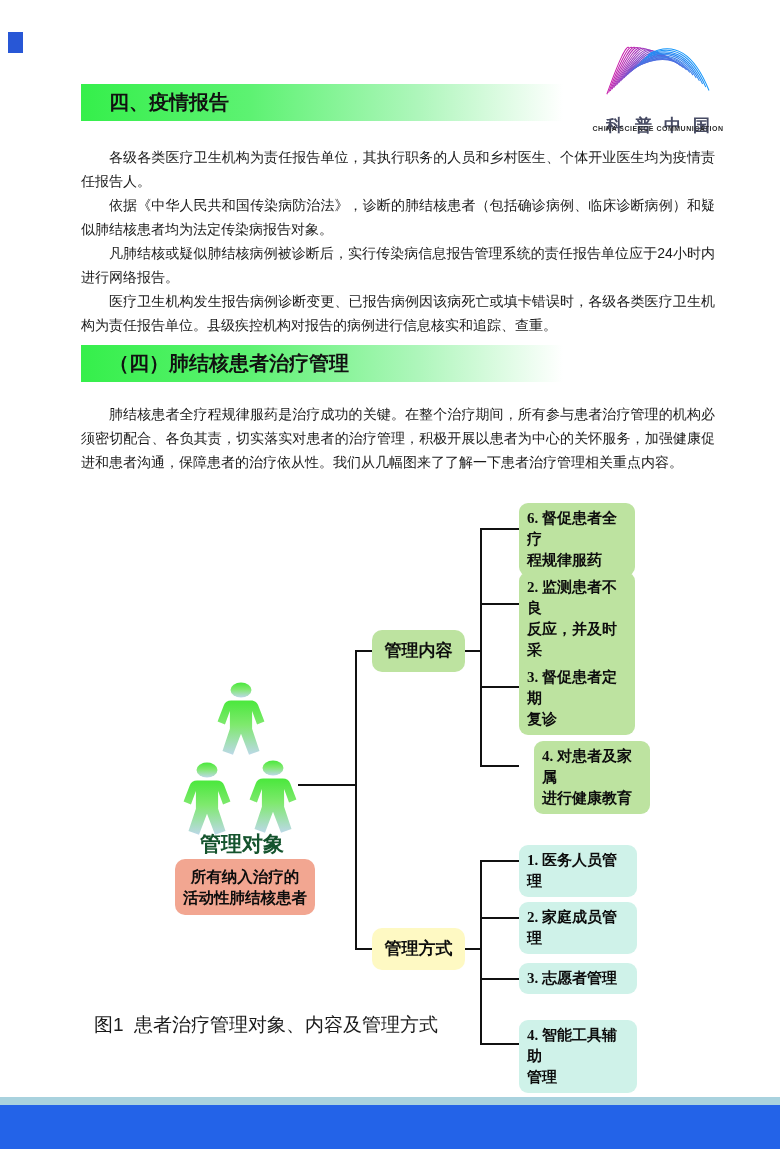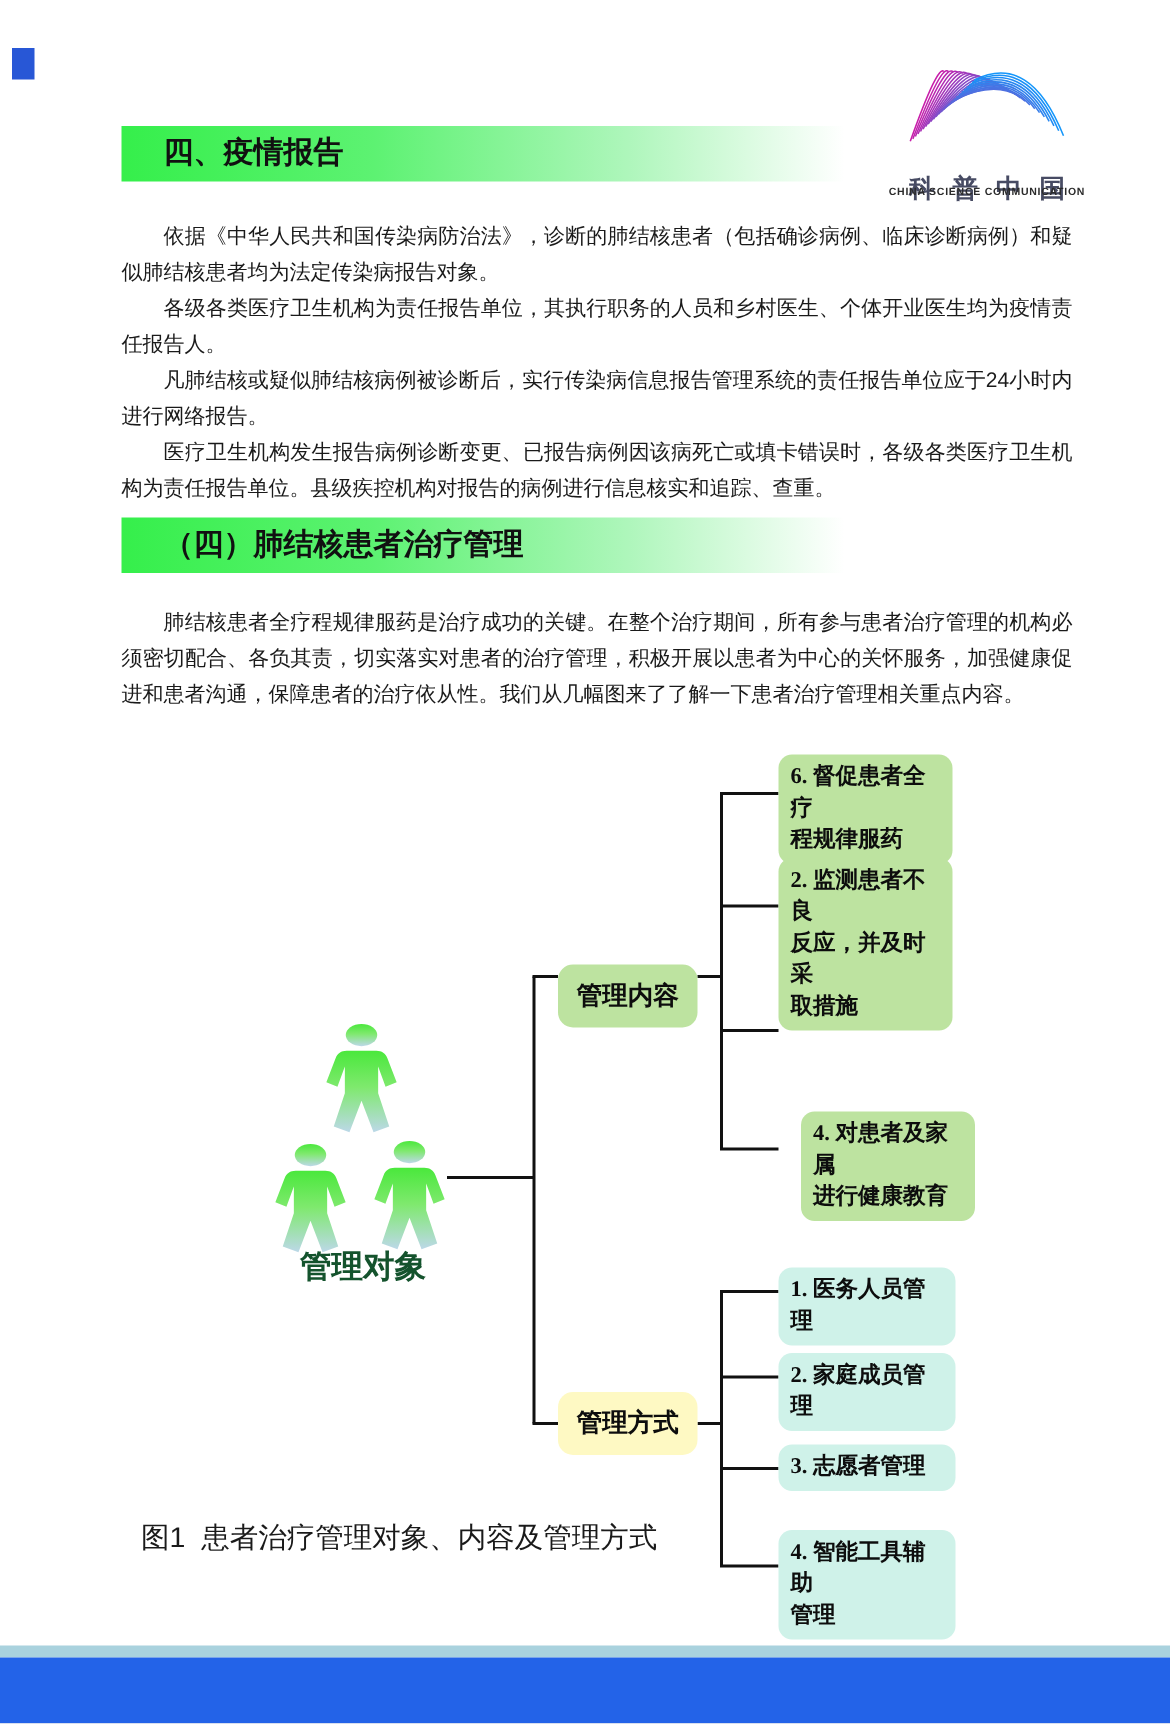--- a/index.html
+++ b/index.html
@@ -47,21 +47,21 @@
     position:absolute;left:175px;top:859px;width:140px;
     background:#f2a691;border-radius:10px;padding:7px 4px;box-sizing:border-box;
     text-align:center;font-family:"Liberation Serif","DejaVu Serif",serif;
     font-weight:bold;font-size:15.5px;line-height:21px;color:#0d0d0d;white-space:pre-line;
   }
   .node-box{
     position:absolute;width:93px;height:42px;border-radius:10px;
     text-align:center;line-height:42px;
     font-family:"Liberation Serif","DejaVu Serif",serif;font-weight:bold;font-size:17px;color:#0d0d0d;
   }
-  #node-content{left:372px;top:630px;background:#bde3a0;margin-top:13px;}
+  #node-content{left:372px;top:630px;background:#bde3a0;}
   #node-method{left:372px;top:928px;background:#fef9c3;}
   .item-box{
     position:absolute;left:519px;border-radius:9px;
     padding:5px 8px;box-sizing:border-box;
     font-family:"Liberation Serif","DejaVu Serif",serif;font-weight:bold;
     font-size:15px;line-height:21px;color:#0d0d0d;white-space:pre-line;
   }
   .item-green{background:#bde3a0;width:116px;}
   .item-mint{background:#cff2e9;width:118px;}
   #c-item1{top:503px;}
@@ -114,22 +114,22 @@
           <path d="M60.16 17.760000000000005 Q99.36 -1.6799999999999944 122.56 52.39359999999999" stroke="rgb(27,145,247)" fill="none" stroke-width="1.1"></path>
           <path d="M62 16 Q102 -4 126 56" stroke="rgb(20,150,250)" fill="none" stroke-width="1.1"></path>
         </g>
     </svg>
     <div class="logo-title">科普中国</div>
     <div class="logo-sub">CHINA SCIENCE COMMUNICATION</div>
   </div>
 
   <div class="hbar" id="hbar1">四、疫情报告</div>
   <div class="textblock" id="textblock1">
+    <p>各级各类医疗卫生机构为责任报告单位，其执行职务的人员和乡村医生、个体开业医生均为疫情责任报告人。</p>
     <p>依据《中华人民共和国传染病防治法》，诊断的肺结核患者（包括确诊病例、临床诊断病例）和疑似肺结核患者均为法定传染病报告对象。</p>
-    <p>各级各类医疗卫生机构为责任报告单位，其执行职务的人员和乡村医生、个体开业医生均为疫情责任报告人。</p>
     <p>凡肺结核或疑似肺结核病例被诊断后，实行传染病信息报告管理系统的责任报告单位应于24小时内进行网络报告。</p>
     <p>医疗卫生机构发生报告病例诊断变更、已报告病例因该病死亡或填卡错误时，各级各类医疗卫生机构为责任报告单位。县级疾控机构对报告的病例进行信息核实和追踪、查重。</p>
   </div>
 
   <div class="hbar" id="hbar2">（四）肺结核患者治疗管理</div>
   <div class="textblock" id="textblock2">
     <p>肺结核患者全疗程规律服药是治疗成功的关键。在整个治疗期间，所有参与患者治疗管理的机构必须密切配合、各负其责，切实落实对患者的治疗管理，积极开展以患者为中心的关怀服务，加强健康促进和患者沟通，保障患者的治疗依从性。我们从几幅图来了了解一下患者治疗管理相关重点内容。</p>
   </div>
 
   <svg class="connectors">
@@ -165,27 +165,31 @@
         <ellipse cx="50" cy="13" rx="17" ry="12" fill="url(#pg)"></ellipse>
         <path fill="url(#pg)" d="M34 30 L66 30 C72 30 76 33 78 38 L88 64 L76 69 L68 47 L68 76 L80 112 L63 118 L50 84 L37 118 L20 112 L32 76 L32 47 L24 69 L12 64 L22 38 C24 33 28 30 34 30 Z"></path>
       </symbol>
     </defs>
     <use href="#person" x="34" y="0" width="62" height="74"></use>
     <use href="#person" x="0" y="80" width="62" height="74"></use>
     <use href="#person" x="66" y="78" width="62" height="74"></use>
   </svg>
 
   <div class="subject-label">管理对象</div>
+  <div class="note-box">所有纳入治疗的
+活动性肺结核患者</div>
 
   <div class="node-box" id="node-content">管理内容</div>
   <div class="item-box item-green" id="c-item1">6. 督促患者全疗
 程规律服药</div>
   <div class="item-box item-green" id="c-item2">2. 监测患者不良
 反应，并及时采
 取措施</div>
+  <div class="item-box item-green" id="c-item3">3. 督促患者定期
+复诊</div>
   <div class="item-box item-green" id="c-item4">4. 对患者及家属
 进行健康教育</div>
 
   <div class="node-box" id="node-method">管理方式</div>
   <div class="item-box item-mint" id="m-item1">1. 医务人员管理</div>
   <div class="item-box item-mint" id="m-item2">2. 家庭成员管理</div>
   <div class="item-box item-mint" id="m-item3">3. 志愿者管理</div>
   <div class="item-box item-mint" id="m-item4">4. 智能工具辅助
 管理</div>
 

